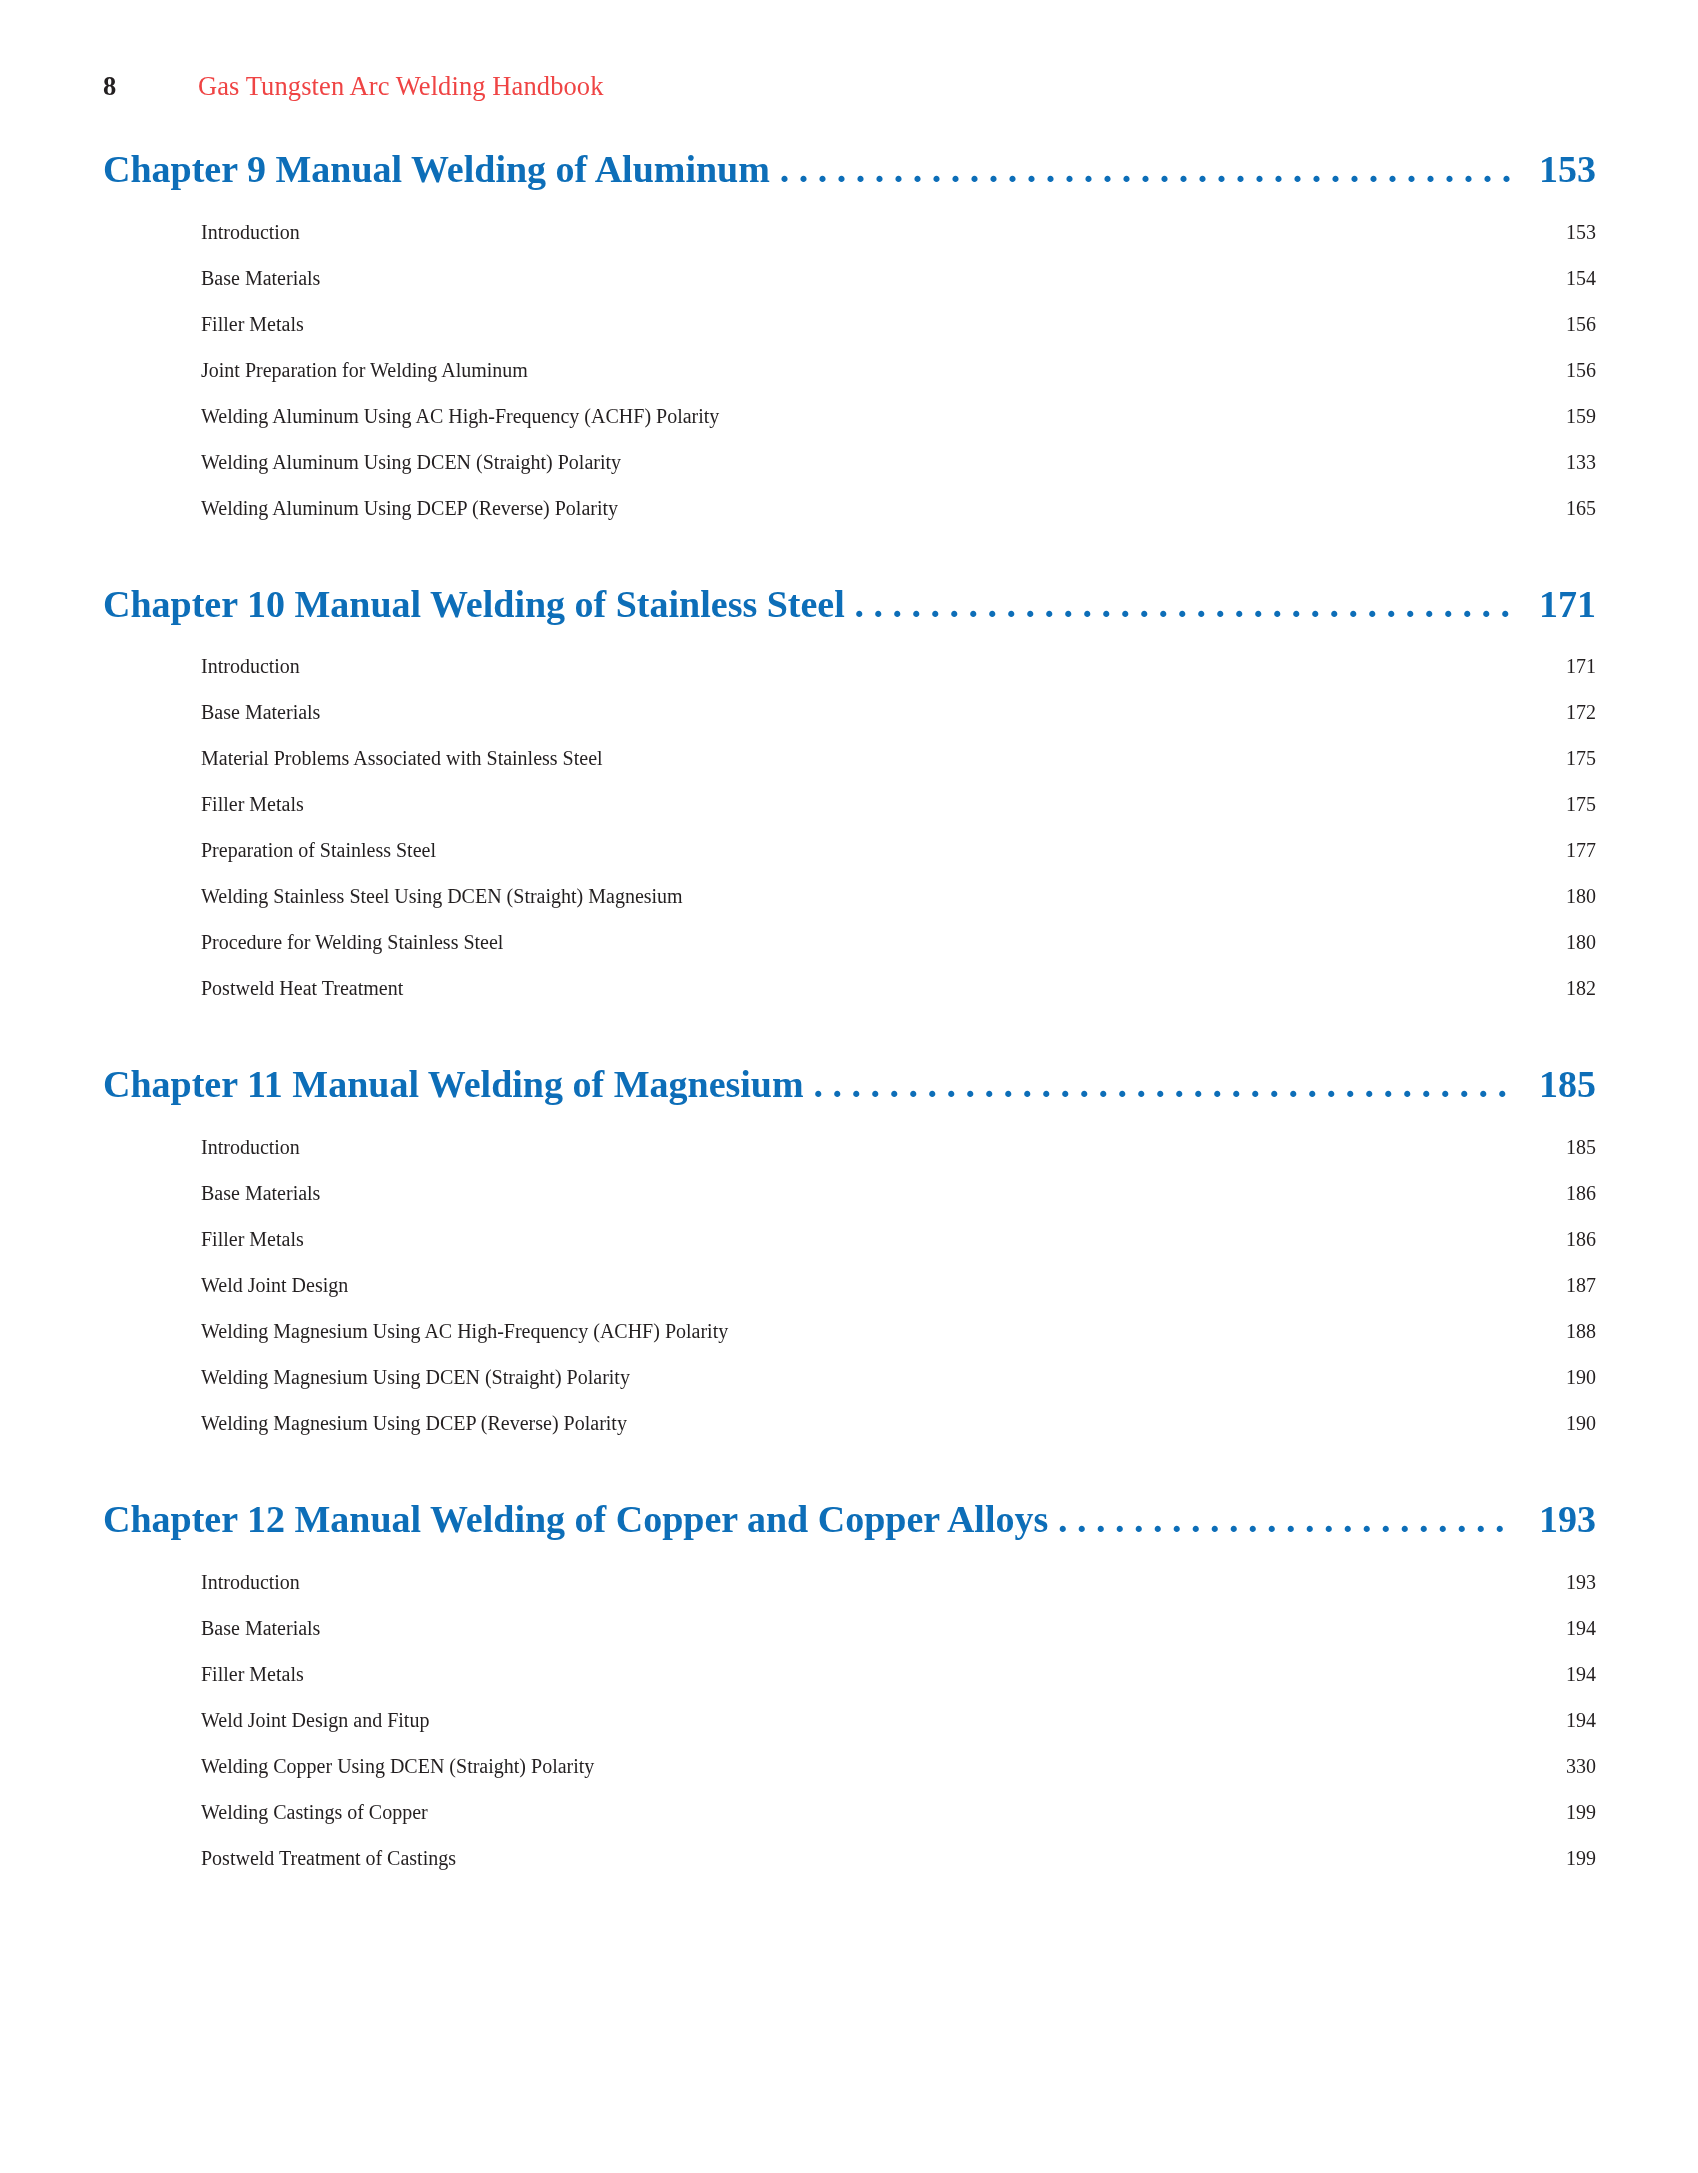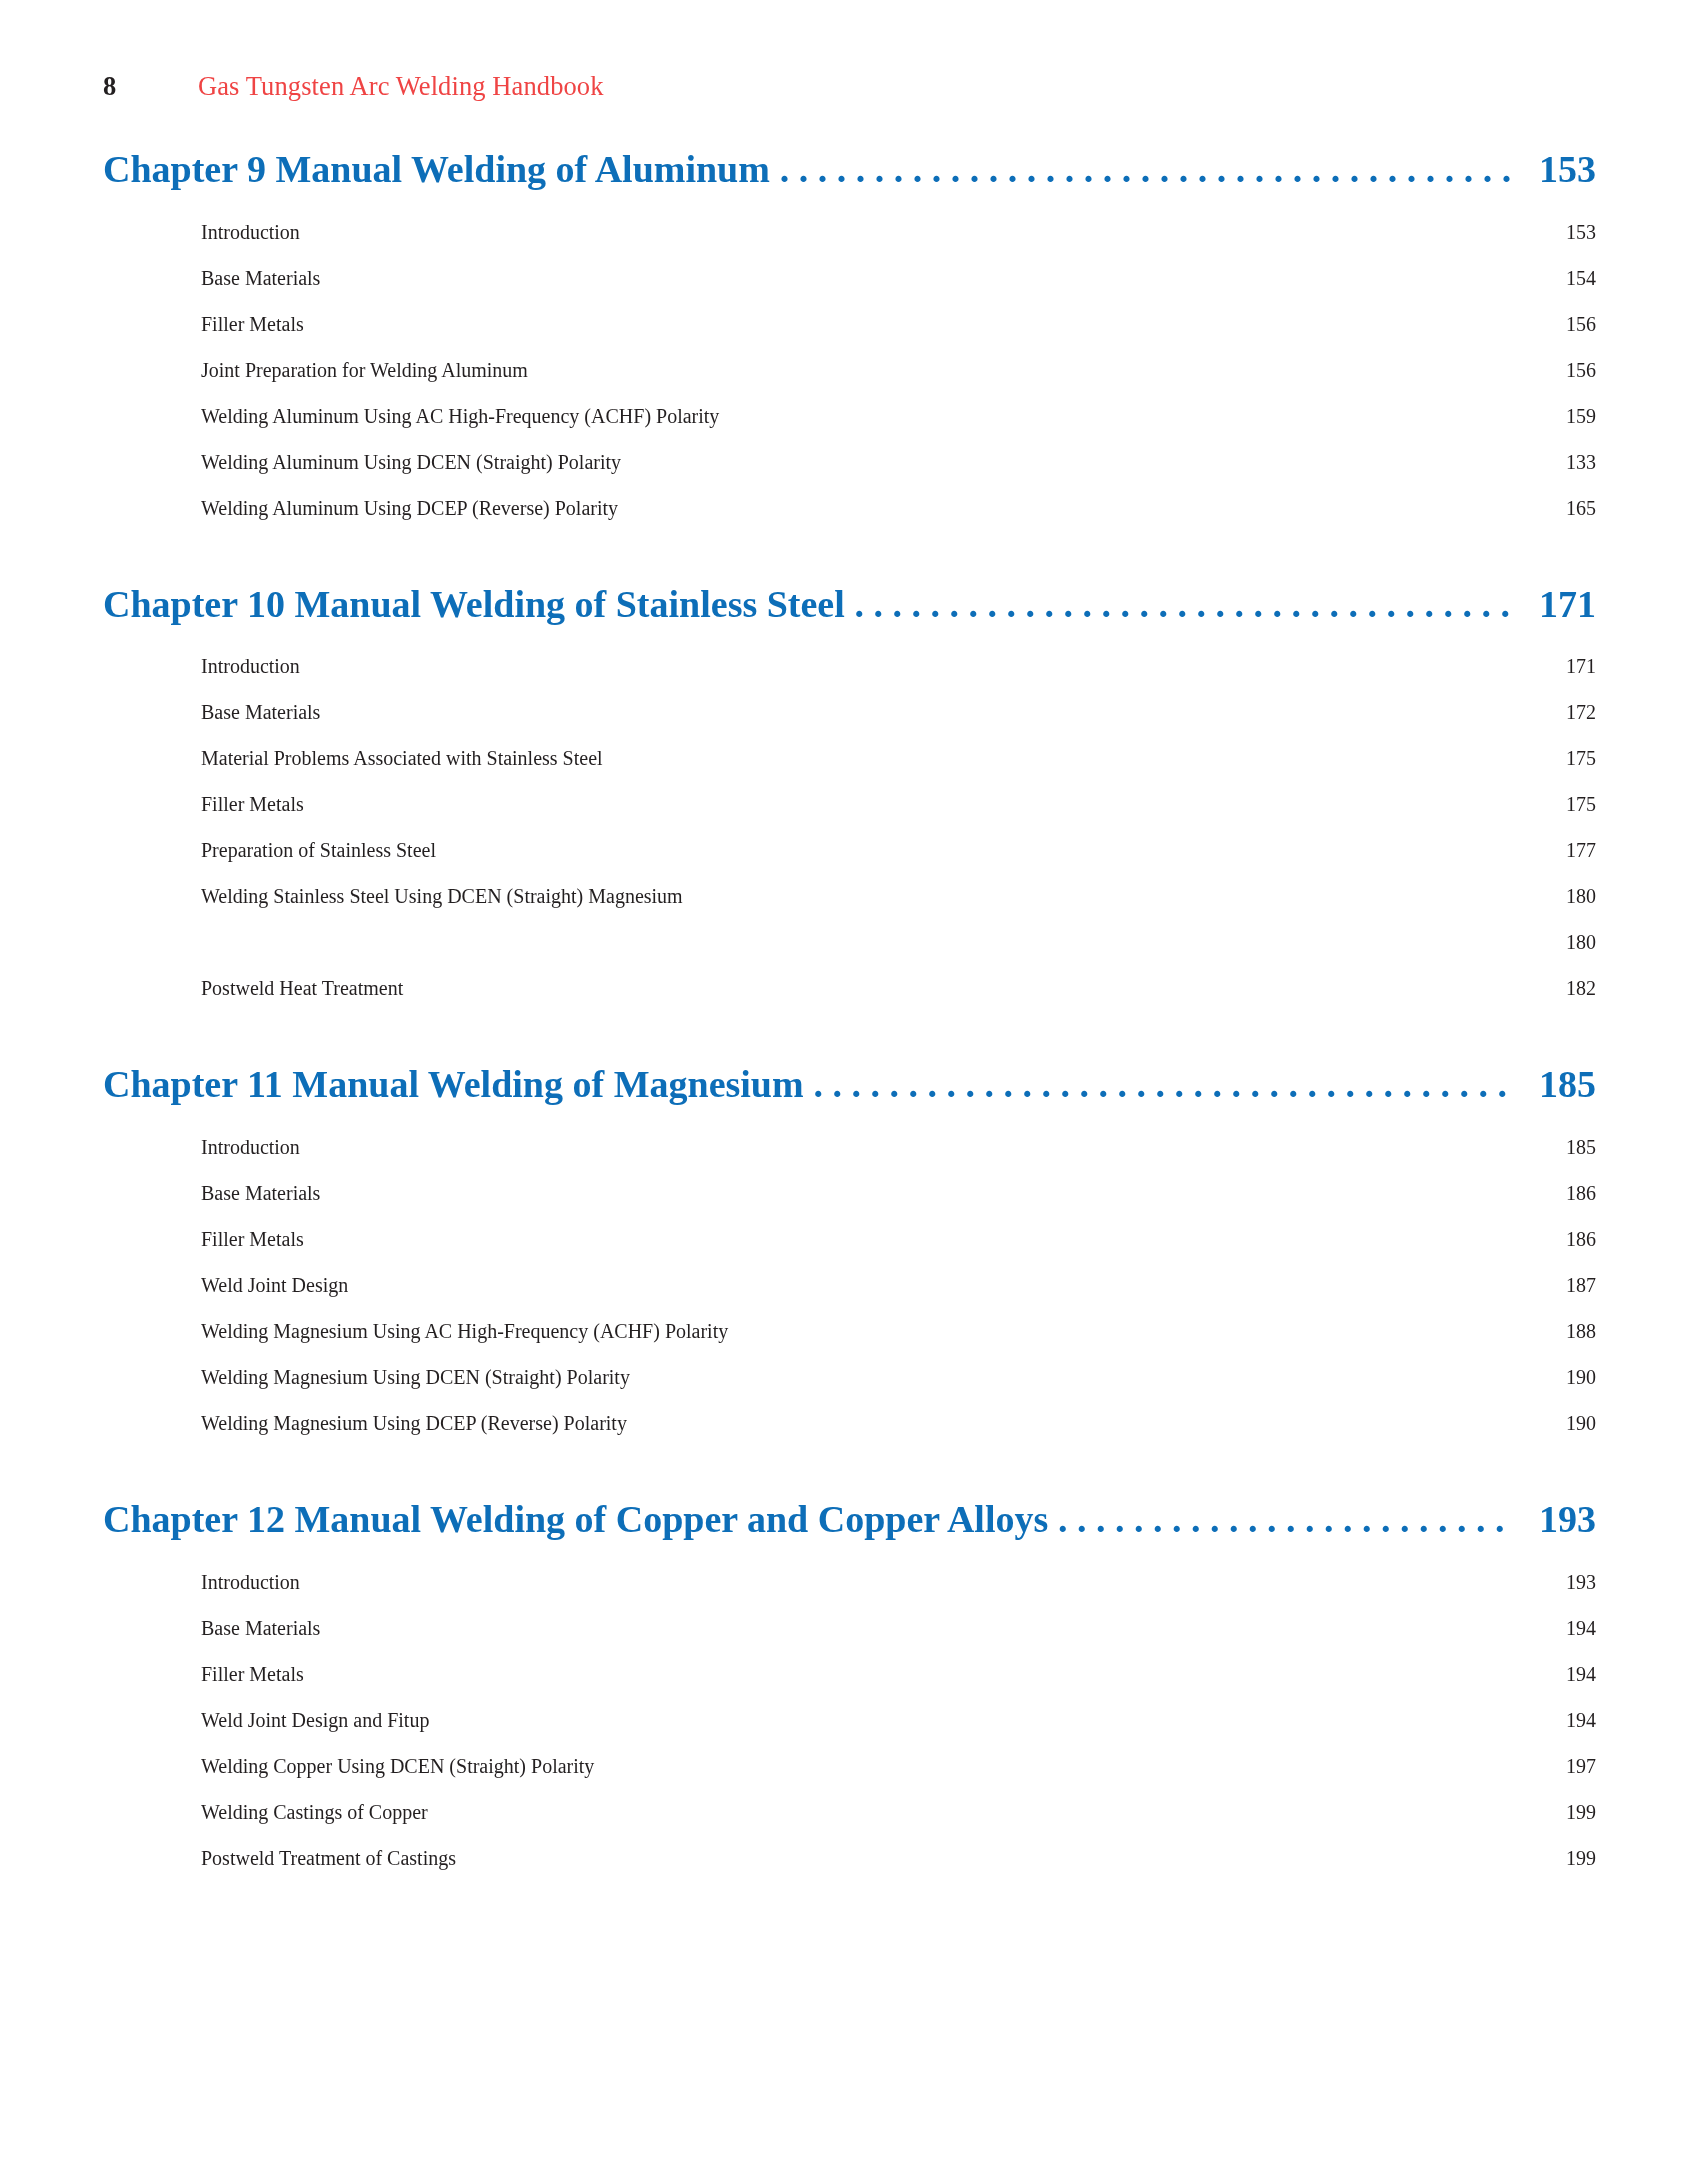--- a/index.html
+++ b/index.html
@@ -209,20 +209,21 @@
             <span class="en-title">Preparation of Stainless Steel</span>
             <span class="leader"></span>
             <span class="en-page">177</span>
           </div>
           <div class="entry-line">
             <span class="en-title">Welding Stainless Steel Using DCEN (Straight) Magnesium</span>
             <span class="leader"></span>
             <span class="en-page">180</span>
           </div>
           <div class="entry-line">
+            <span class="en-title">Procedure for Welding Stainless Steel</span>
             <span class="leader"></span>
             <span class="en-page">180</span>
           </div>
           <div class="entry-line">
             <span class="en-title">Postweld Heat Treatment</span>
             <span class="leader"></span>
             <span class="en-page">182</span>
           </div>
         </div>
       </div>
@@ -293,21 +294,21 @@
             <span class="en-page">194</span>
           </div>
           <div class="entry-line">
             <span class="en-title">Weld Joint Design and Fitup</span>
             <span class="leader"></span>
             <span class="en-page">194</span>
           </div>
           <div class="entry-line">
             <span class="en-title">Welding Copper Using DCEN (Straight) Polarity</span>
             <span class="leader"></span>
-            <span class="en-page">197</span>
+            <span class="en-page">330</span>
           </div>
           <div class="entry-line">
             <span class="en-title">Welding Castings of Copper</span>
             <span class="leader"></span>
             <span class="en-page">199</span>
           </div>
           <div class="entry-line">
             <span class="en-title">Postweld Treatment of Castings</span>
             <span class="leader"></span>
             <span class="en-page">199</span>

